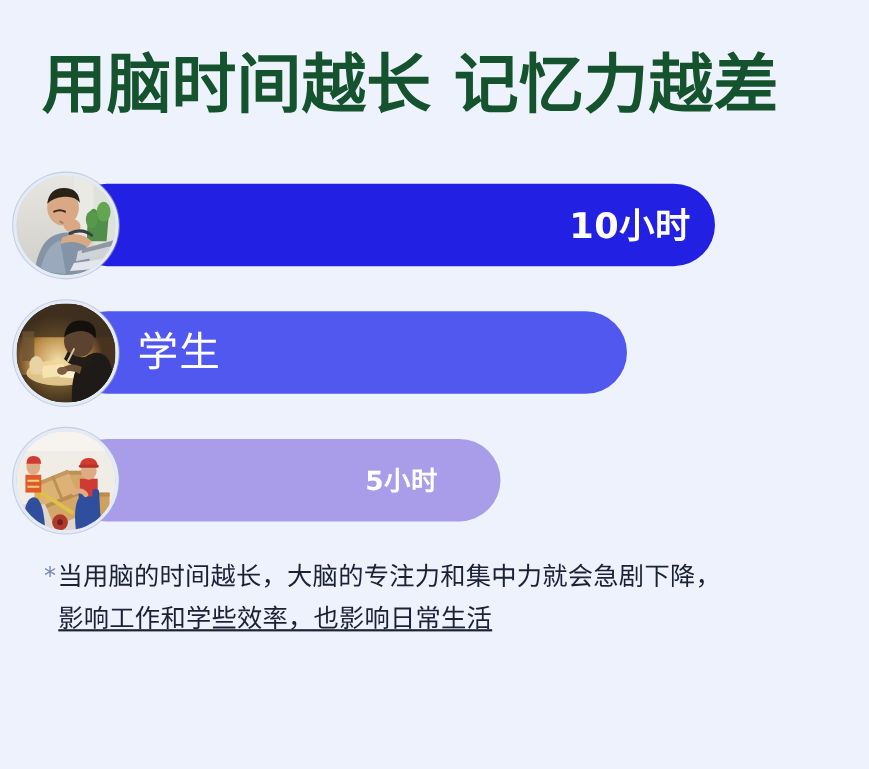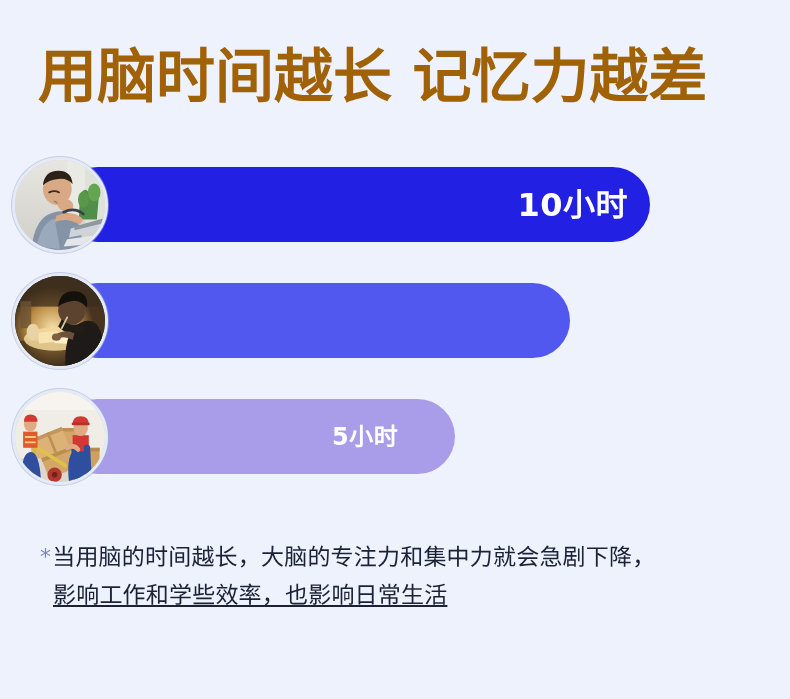--- a/index.html
+++ b/index.html
@@ -25,21 +25,21 @@
 
   
   .title {
     position: absolute;
     left: 38px;
     top: 40px;
     font-size: 59px;
     line-height: 74px;
     font-weight: 700;
     letter-spacing: 0px;
-    color: #a16207;
+    color: #14532d;
     white-space: pre;
     font-family: "DejaVu Sans", "Liberation Sans", sans-serif;
   }
 
   
   .chart {
     position: absolute;
     left: 0;
     top: 152px;
     width: 790px;
@@ -112,21 +112,21 @@
     box-sizing: border-box;
     z-index: 3;
     box-shadow: 0 0 0 1px rgba(160,175,205,0.55);
   }
   .avatar svg { display: block; width: 100%; height: 100%; }
 
   
   .footnote {
     position: absolute;
     left: 40px;
-    top: 538px;
+    top: 506px;
     width: 730px;
     color: #1b2236;
     font-size: 23px;
     line-height: 38px;
     font-weight: 500;
     letter-spacing: 0.2px;
   }
   .footnote .star {
     color: #7b88b5;
     font-size: 22px;
@@ -174,20 +174,21 @@
           <path d="M62 76 l36 -10 l2 12 l-40 8 z" fill="#cfd4da"></path>
           <path d="M66 74 l32 -9 l1 5 l-33 8z" fill="#8f979f"></path>
           <path d="M58 88 l44 -6 l0 10 l-48 4z" fill="#e3e6ea"></path>
           <path d="M54 58 q12 -6 22 2" stroke="#3a3f48" stroke-width="3" fill="none" stroke-linecap="round"></path>
         </svg>
       </div>
     </div>
 
     <div class="row row-1">
       <div class="bar bar-1" style="width:510px; background:#5158f0;">
+        <span class="bar-label">学生</span>
       </div>
       <div class="avatar">
         <svg viewBox="0 0 100 100" preserveAspectRatio="xMidYMid slice" aria-hidden="true">
           <defs>
             <radialGradient id="lamp2" cx="42%" cy="58%" r="46%">
               <stop offset="0%" stop-color="#ffe9b0"></stop>
               <stop offset="60%" stop-color="#c08f45"></stop>
               <stop offset="100%" stop-color="#4a3420"></stop>
             </radialGradient>
           </defs>

